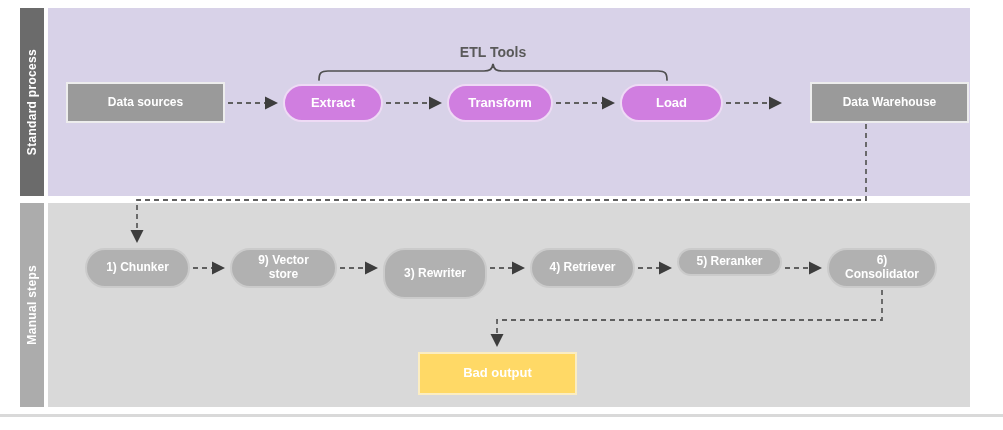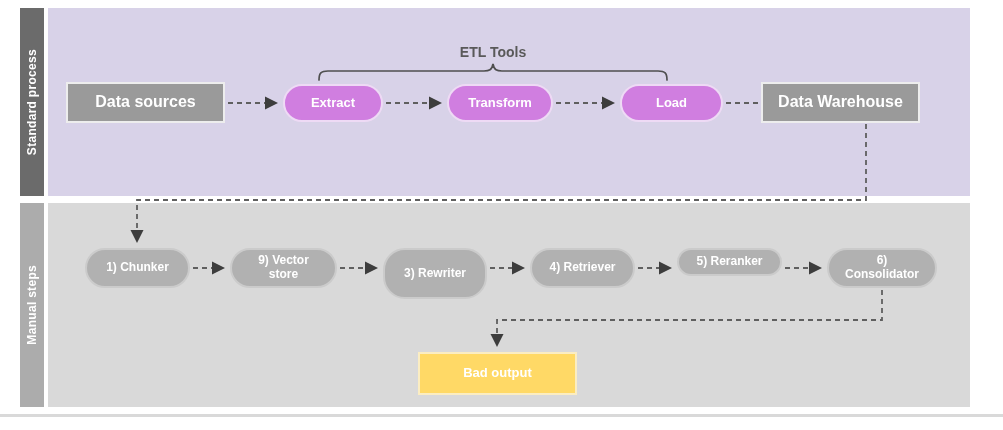--- a/index.html
+++ b/index.html
@@ -38,31 +38,31 @@
   .band-standard{left:20px;top:8px;height:188px;background:var(--band-standard);}
   .band-manual{left:20px;top:203px;height:204px;background:var(--band-manual);}
   .lane-body-standard{left:48px;top:8px;width:922px;height:188px;background:var(--lane-standard);}
   .lane-body-manual{left:48px;top:203px;width:922px;height:204px;background:var(--lane-manual);}
   .bottom-rule{left:0;top:414px;width:1003px;height:3px;background:#d9d9d9;}
   
   .node{
     display:flex;align-items:center;justify-content:center;text-align:center;
     color:#ffffff;font-weight:bold;line-height:1.15;z-index:3;
   }
-  .rect-node{font-size:16px;border:2px solid var(--box-border);background:var(--box-gray);}
+  .rect-node{font-size:12px;border:2px solid var(--box-border);background:var(--box-gray);}
   .pill{border-radius:22px;font-size:13px;}
   .pill-pink{background:var(--pill-pink);border:2px solid var(--pill-pink-border);}
   .pill-gray{background:var(--pill-gray);border:2px solid var(--pill-gray-border);font-size:12px;padding:0 13px;}
   .yellow-node{background:var(--box-yellow);border:2px solid var(--box-yellow-border);font-size:13px;}
   
   .n-data-sources{left:66px;top:82px;width:159px;height:41px;}
   .n-extract{left:283px;top:84px;width:100px;height:38px;}
   .n-transform{left:447px;top:84px;width:106px;height:38px;}
   .n-load{left:620px;top:84px;width:103px;height:38px;}
-  .n-data-warehouse{left:761px;top:82px;width:159px;height:41px;}
+  .n-data-warehouse{left:810px;top:82px;width:159px;height:41px;}
   .n-chunker{left:85px;top:248px;width:105px;height:40px;}
   .n-vector-store{left:230px;top:248px;width:107px;height:40px;}
   .n-rewriter{left:383px;top:248px;width:104px;height:51px;}
   .n-retriever{left:530px;top:248px;width:105px;height:40px;}
   .n-reranker{left:677px;top:248px;width:105px;height:28px;}
   .n-consolidator{left:827px;top:248px;width:110px;height:40px;}
   .n-bad-output{left:418px;top:352px;width:159px;height:43px;}
   
   .etl-label{
     left:433px;top:44px;width:120px;text-align:center;

